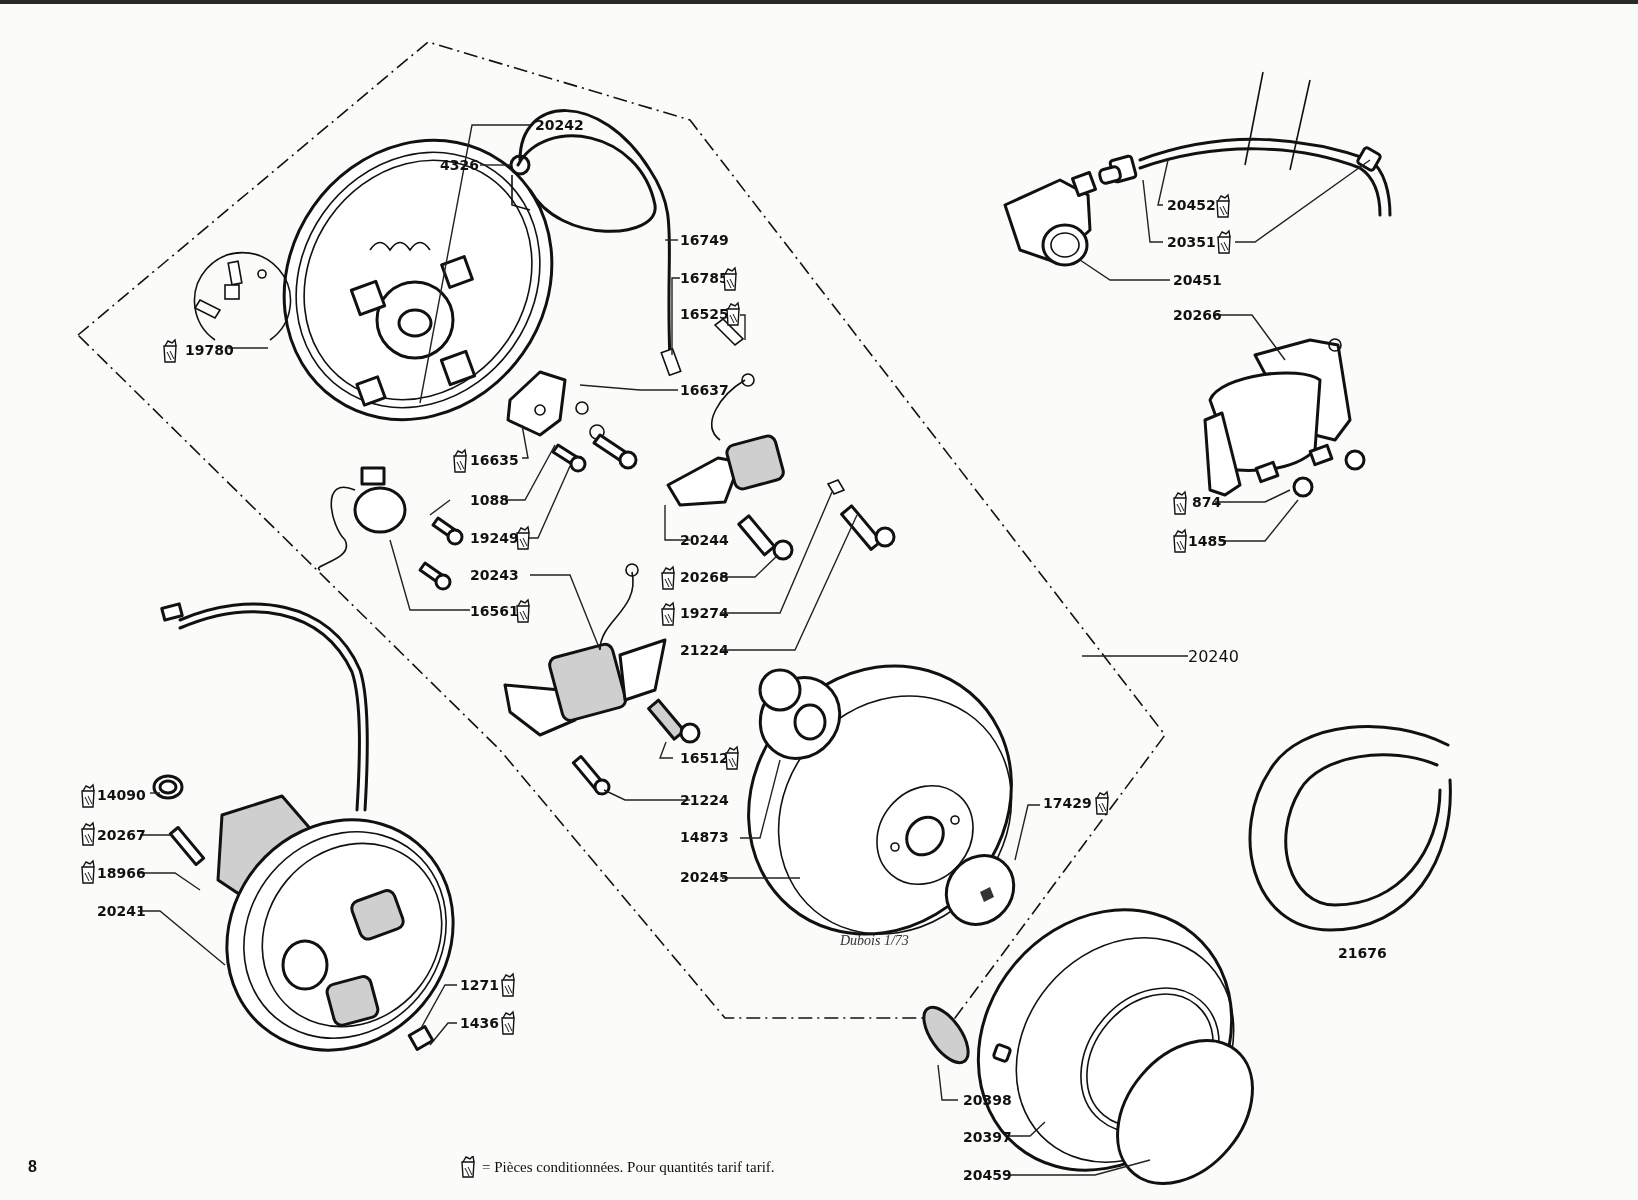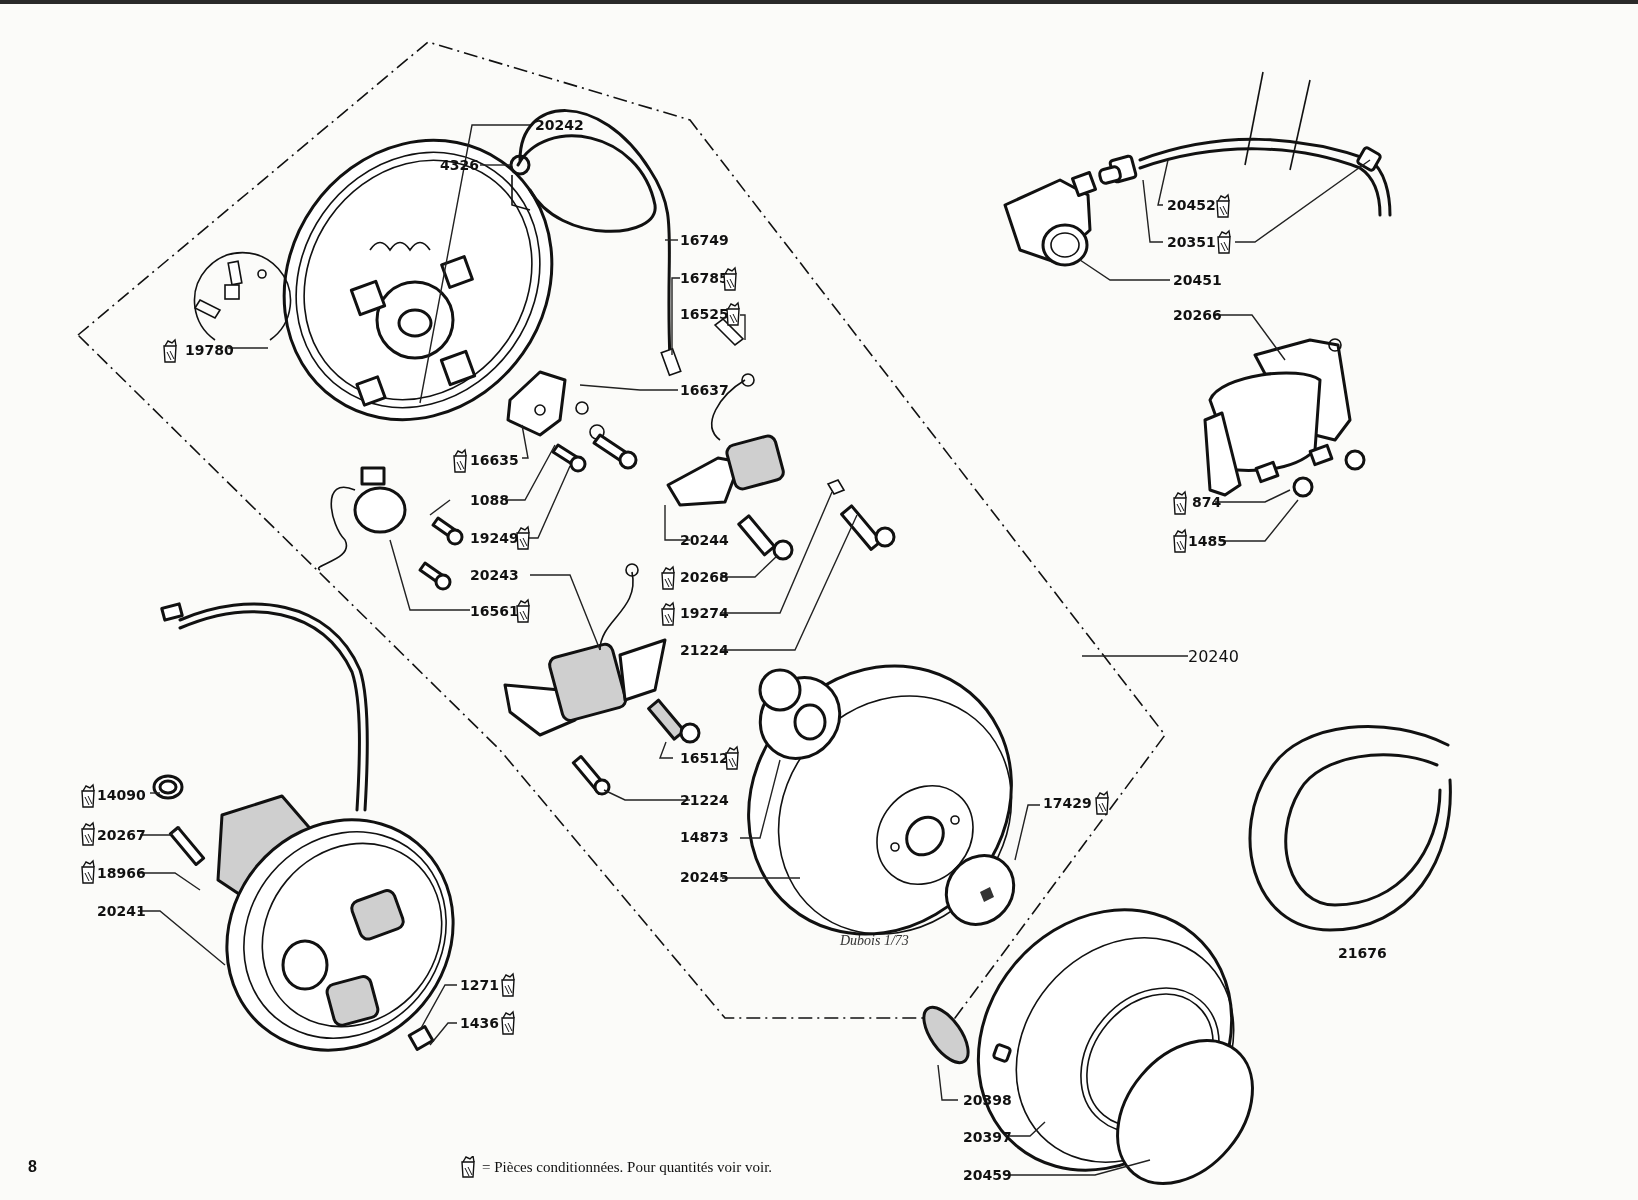--- a/index.html
+++ b/index.html
@@ -294,14 +294,14 @@
 </svg>
 
 <div class="pageno">8</div>
 
 <div class="legend">
   <svg class="bagicon" viewBox="0 0 16 22">
     <path d="M2 6 L3 21 L13 21 L14 6 Z" fill="#fff" stroke="#111" stroke-width="1.4"></path>
     <path d="M3 6 L6 1 L10 3 L13 0 L14 6" fill="none" stroke="#111" stroke-width="1.4"></path>
     <path d="M5 12 L9 20 M8 11 L12 19" stroke="#111" stroke-width="1"></path>
   </svg>
-  <span>= Pièces conditionnées. Pour quantités voir voir.</span>
+  <span>= Pièces conditionnées. Pour quantités tarif tarif.</span>
 </div>
 
 </body></html>

